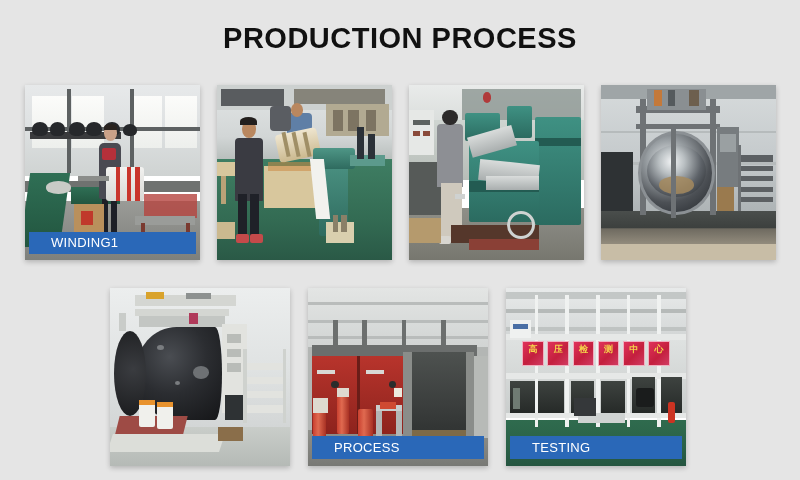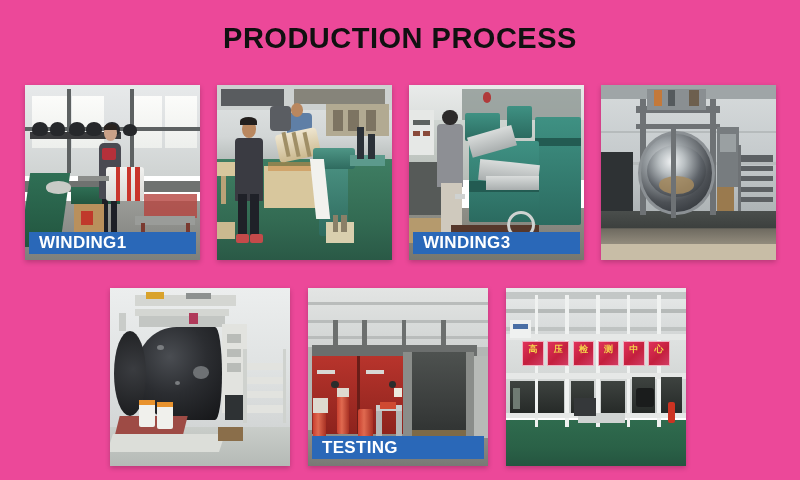--- a/index.html
+++ b/index.html
@@ -11,21 +11,21 @@
     width: 800px;
     height: 480px;
     font-family: "Liberation Sans", sans-serif;
     overflow: hidden;
     position: relative;
   }
 
   #page {
     width: 800px;
     height: 480px;
-    background: #ec4899;
+    background: #e5e5e5;
     position: relative;
   }
 
   
   .page-title {
     position: absolute;
     left: 0;
     top: 22px;
     width: 800px;
     text-align: center;
@@ -78,25 +78,25 @@
   }
 
   .label-bar {
     position: absolute;
     left: 4px;
     right: 4px;
     bottom: 6px;
     height: 22px;
     background: #2a68b8;
     color: #ffffff;
-    font-size: 17px;
-    font-weight: bold;
+    font-size: 13px;
+    font-weight: normal;
     letter-spacing: 0.3px;
     line-height: 22px;
-    padding-left: 10px;
+    padding-left: 22px;
     box-sizing: border-box;
     font-family: "Liberation Sans", sans-serif;
     z-index: 8;
   }
   .row-bottom .label-bar {
     bottom: 7px;
     height: 23px;
     line-height: 23px;
   }
 
@@ -332,21 +332,20 @@
         <div class="lyr w3-p" style="left:16%;top:22%;width:15%;height:36%;"></div>
         <div class="lyr w3-phead" style="left:19%;top:14%;width:9%;height:9%;"></div>
         <div class="lyr w3-pleg" style="left:18%;top:56%;width:12%;height:32%;"></div>
         <div class="lyr" style="left:17%;top:86%;width:7%;height:5%;background:#d8d6d0;border-radius:2px;"></div>
         <div class="lyr" style="left:26%;top:62%;width:6%;height:3%;background:#cfd2d1;"></div>
         <div class="lyr" style="left:0;top:76%;width:18%;height:14%;background:#b59a6d;"></div>
         <div class="lyr" style="left:24%;top:80%;width:50%;height:10%;background:#55372b;"></div>
         <div class="lyr" style="left:56%;top:72%;width:16%;height:16%;border:3px solid #cfd3d2;border-radius:50%;box-sizing:border-box;"></div>
         <div class="lyr" style="left:34%;top:88%;width:40%;height:6%;background:#8a4036;"></div>
       </div>
-      <div class="label-bar">WINDING3</div>
     </div>
 
     <div class="tile">
       <div class="photo">
         <div class="lyr c1-wall"></div>
         <div class="lyr" style="left:0;top:0;width:100%;height:8%;background:#9fa5a7;"></div>
         <div class="lyr" style="left:0;top:26%;width:100%;height:1.5%;background:#b6bbbc;"></div>
         <div class="lyr" style="left:0;top:44%;width:100%;height:1.5%;background:#b6bbbc;"></div>
         <div class="lyr c1-ground"></div>
         <div class="lyr c1-dark" style="left:0;top:38%;width:18%;height:34%;"></div>
@@ -445,21 +444,21 @@
         <div class="lyr d-cyl" style="left:3%;top:68%;width:7%;height:22%;"></div>
         <div class="lyr d-cyl" style="left:16%;top:60%;width:7%;height:22%;"></div>
         <div class="lyr d-cyl" style="left:28%;top:68%;width:8%;height:24%;"></div>
         <div class="lyr" style="left:3%;top:62%;width:8%;height:8%;background:#dedad0;"></div>
         <div class="lyr" style="left:16%;top:56%;width:7%;height:5%;background:#dedad0;"></div>
         <div class="lyr" style="left:38%;top:66%;width:14%;height:3%;background:#c9cccb;"></div>
         <div class="lyr" style="left:38%;top:69%;width:3%;height:14%;background:#b3b6b5;"></div>
         <div class="lyr" style="left:49%;top:69%;width:3%;height:14%;background:#b3b6b5;"></div>
         <div class="lyr" style="left:40%;top:64%;width:9%;height:4%;background:#cf4a32;"></div>
       </div>
-      <div class="label-bar">TESTING</div>
+      <div class="label-bar">PROCESS</div>
     </div>
 
     <div class="tile">
       <div class="photo">
         <div class="lyr t-roof"></div>
         <div class="lyr t-mid"></div>
         <div class="lyr t-floor"></div>
         <div class="lyr" style="left:0;top:2%;width:100%;height:4%;background:#c3c7c6;"></div>
         <div class="lyr" style="left:0;top:12%;width:100%;height:2%;background:#b6bab9;"></div>
         <div class="lyr" style="left:0;top:22%;width:100%;height:2%;background:#bfc3c2;"></div>
@@ -484,17 +483,18 @@
         <div class="lyr" style="left:40%;top:70%;width:26%;height:6%;background:#cfd3d2;"></div>
         <div class="lyr" style="left:38%;top:62%;width:12%;height:10%;background:#35383a;"></div>
         <div class="lyr t-fire" style="left:90%;top:64%;width:4%;height:12%;"></div>
         <div class="lyr t-sign" style="left:9%;top:30%;width:12%;height:14%;">高</div>
         <div class="lyr t-sign" style="left:23%;top:30%;width:12%;height:14%;">压</div>
         <div class="lyr t-sign" style="left:37%;top:30%;width:12%;height:14%;">检</div>
         <div class="lyr t-sign" style="left:51%;top:30%;width:12%;height:14%;">测</div>
         <div class="lyr t-sign" style="left:65%;top:30%;width:12%;height:14%;">中</div>
         <div class="lyr t-sign" style="left:79%;top:30%;width:12%;height:14%;">心</div>
       </div>
+      <div class="label-bar">TESTING</div>
     </div>
 
   </div>
 
 </div>
 
 </body></html>

